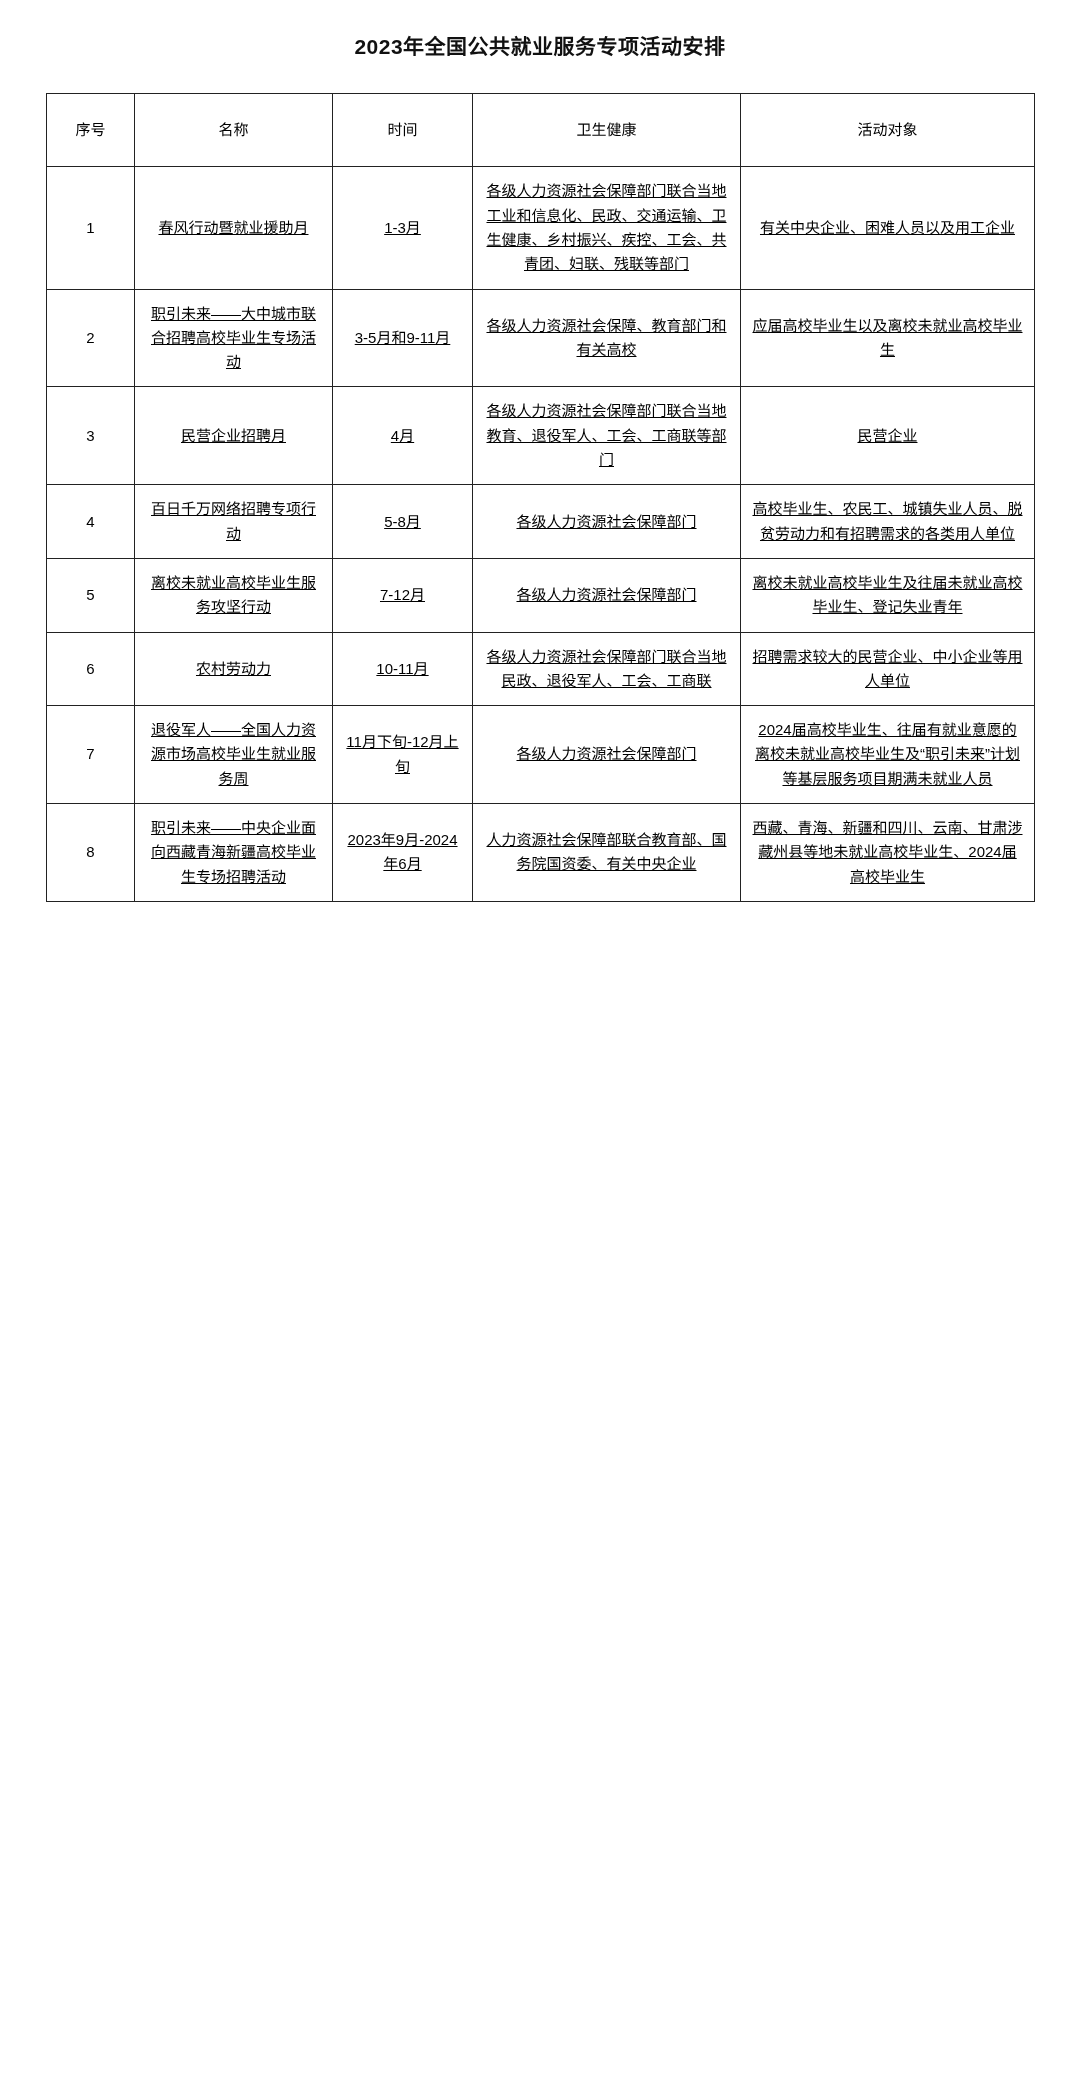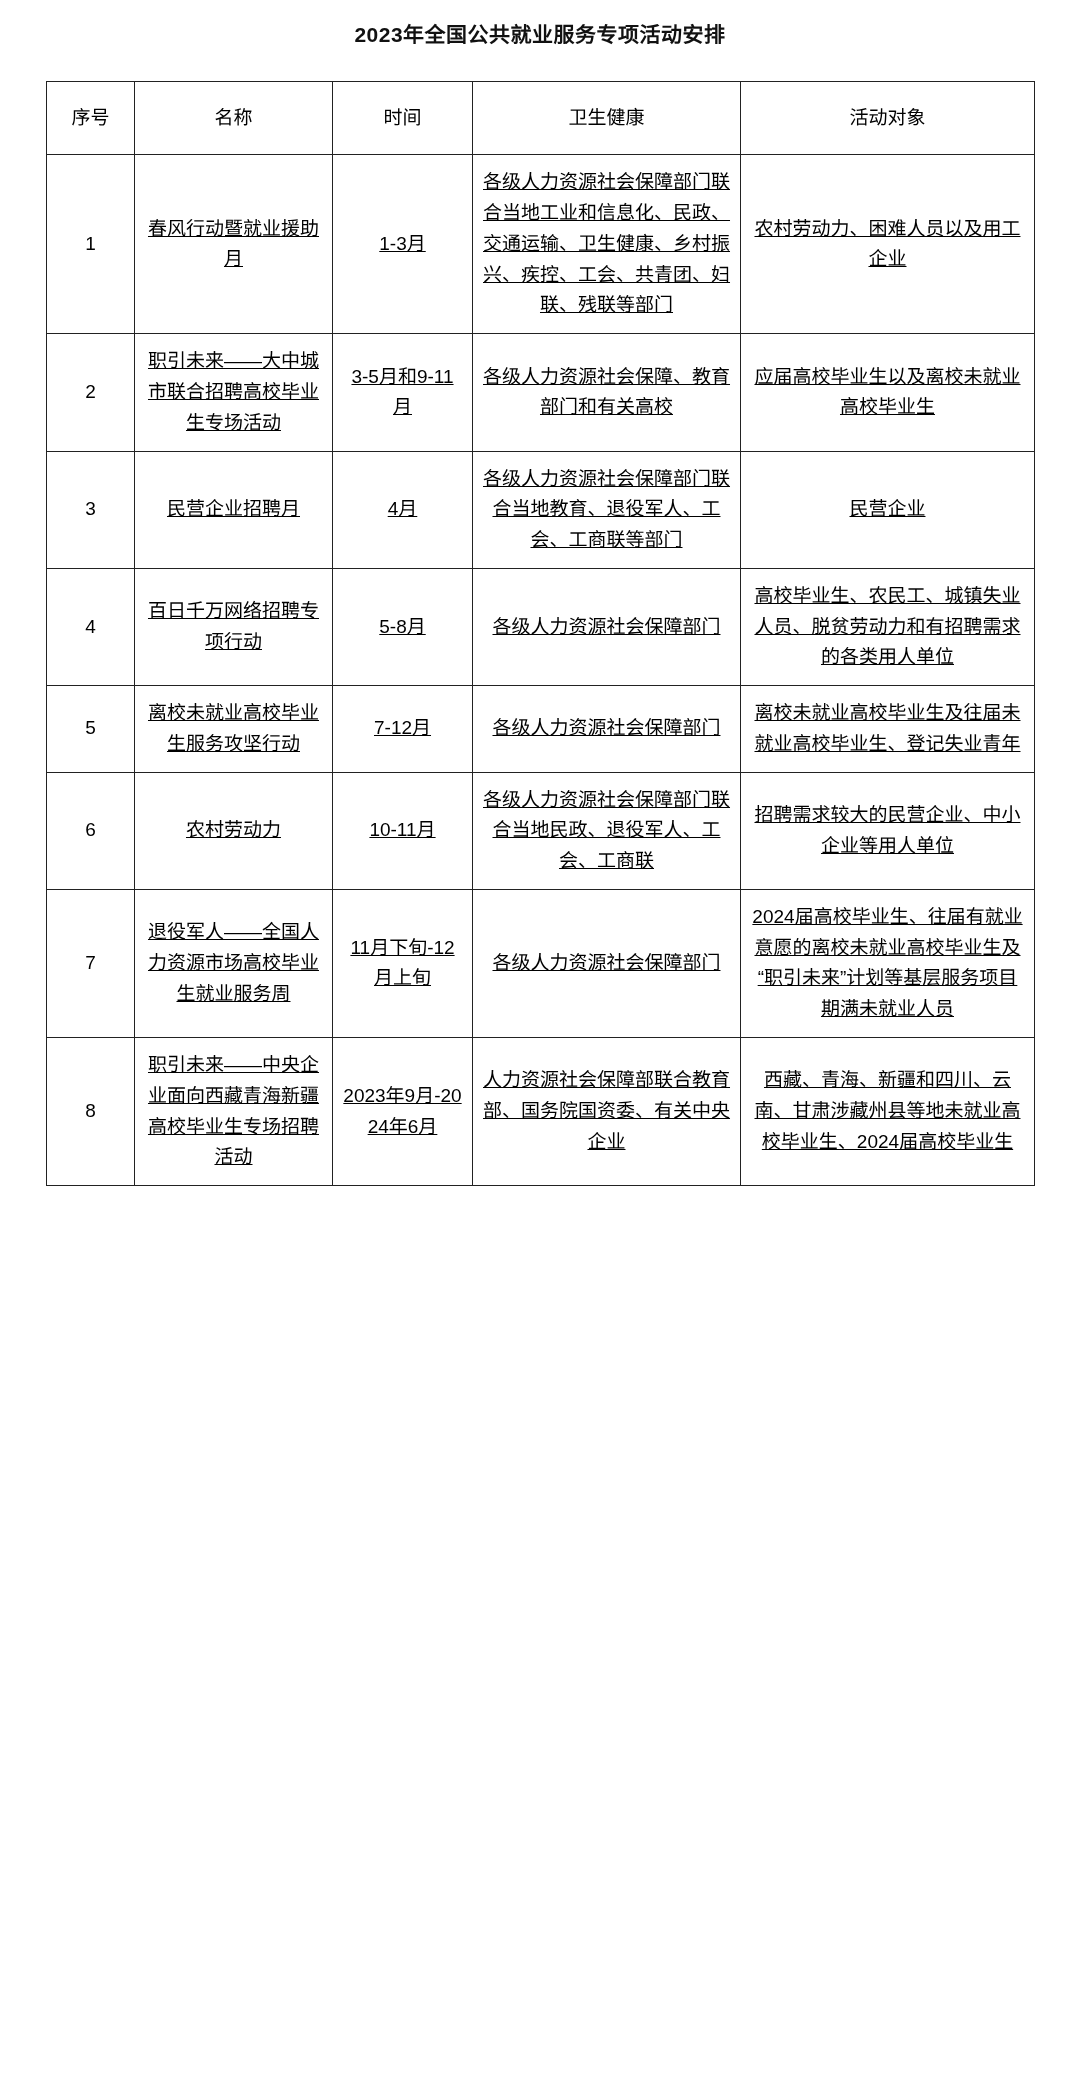--- a/index.html
+++ b/index.html
@@ -11,21 +11,21 @@
   body {
     width: 1080px;
     min-height: 2092px;
     font-family: "Liberation Sans", "DejaVu Sans", sans-serif;
     color: #000000;
     -webkit-font-smoothing: antialiased;
   }
   .page {
     width: 1080px;
     margin: 0 auto;
-    padding-top: 20px;
+    padding-top: 32px;
     box-sizing: border-box;
   }
   .doc-title {
     text-align: center;
     font-size: 21px;
     font-weight: 700;
     letter-spacing: 0.5px;
     color: #111111;
     margin: 0 0 32px 0;
     line-height: 1.4;
@@ -39,21 +39,21 @@
     border-collapse: collapse;
     table-layout: fixed;
     border: 1px solid #222222;
   }
   table.schedule th,
   table.schedule td {
     border: 1px solid #222222;
     padding: 12px 10px;
     text-align: center;
     vertical-align: middle;
-    font-size: 19px;
+    font-size: 15px;
     line-height: 1.62;
     color: #000000;
     font-weight: 400;
     word-break: break-all;
   }
   table.schedule thead th {
     height: 56px;
     padding: 8px 6px;
     font-weight: 400;
   }
@@ -102,21 +102,21 @@
           <th>活动对象</th>
         </tr>
       </thead>
       <tbody>
 
         <tr>
           <td class="cell-no">1</td>
           <td class="cell-name">春风行动暨就业援助月</td>
           <td class="cell-time">1-3月</td>
           <td class="cell-dept">各级人力资源社会保障部门联合当地工业和信息化、民政、交通运输、卫生健康、乡村振兴、疾控、工会、共青团、妇联、残联等部门</td>
-          <td class="cell-target">农村劳动力、困难人员以及用工企业</td>
+          <td class="cell-target">有关中央企业、困难人员以及用工企业</td>
         </tr>
 
         <tr>
           <td class="cell-no">2</td>
           <td class="cell-name">职引未来——大中城市联合招聘高校毕业生专场活动</td>
           <td class="cell-time">3-5月和9-11月</td>
           <td class="cell-dept">各级人力资源社会保障、教育部门和有关高校</td>
           <td class="cell-target">应届高校毕业生以及离校未就业高校毕业生</td>
         </tr>
 

